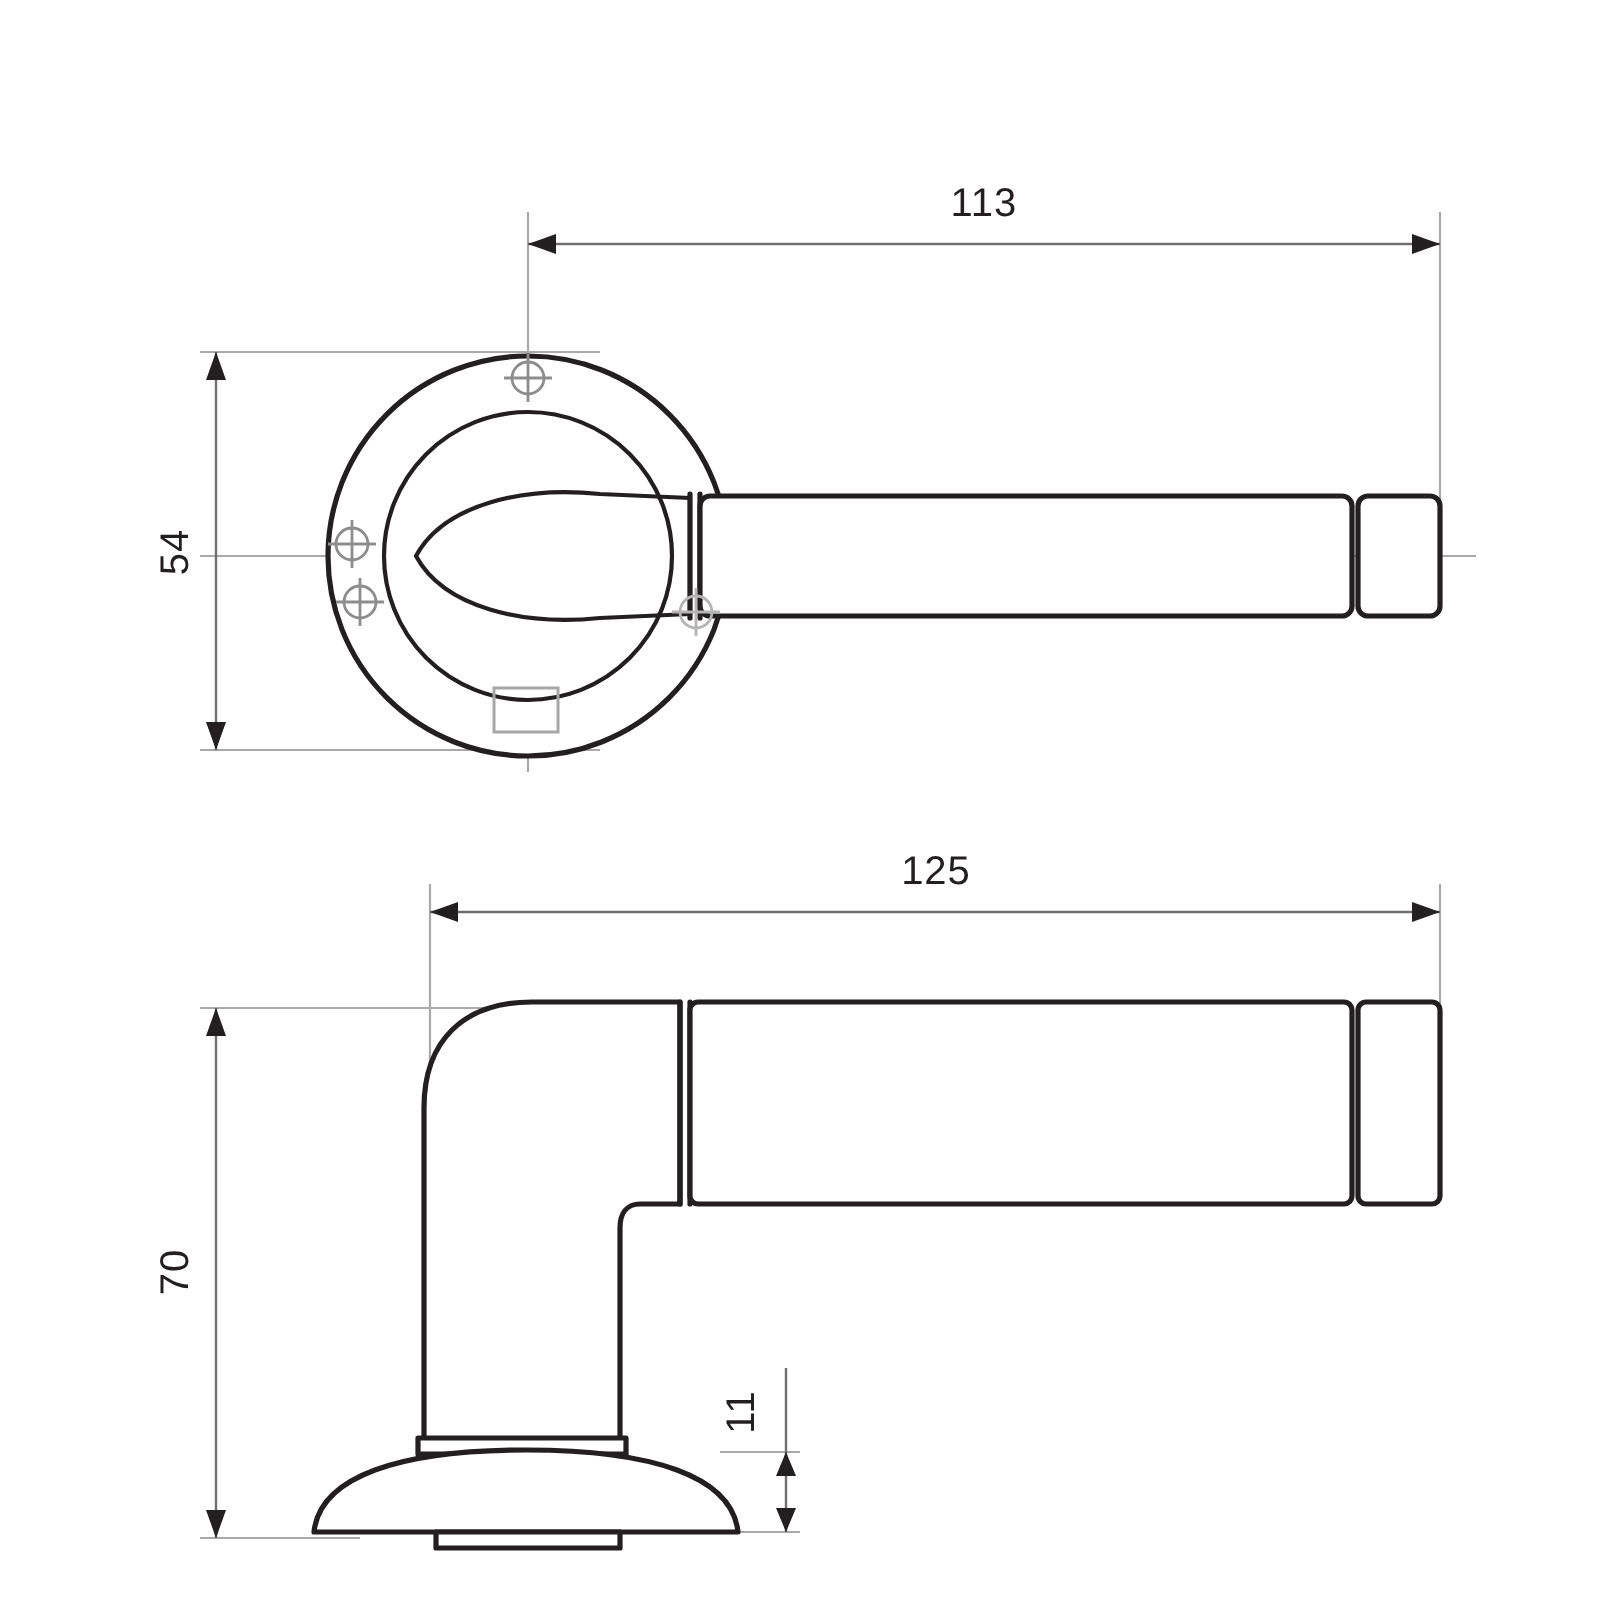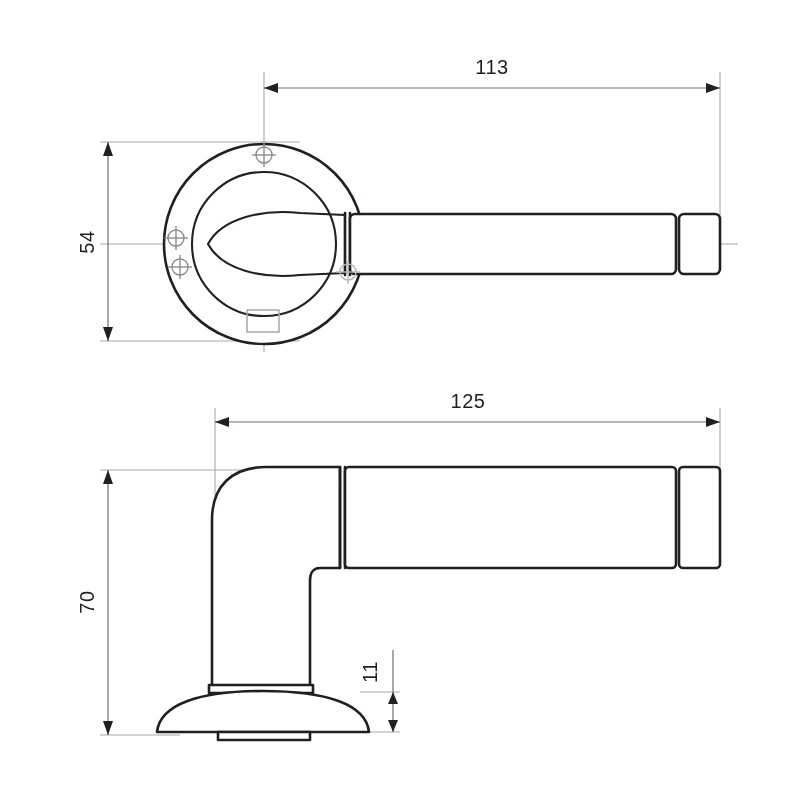--- a/index.html
+++ b/index.html
@@ -10,20 +10,21 @@
   }
   body {
     font-family: "Liberation Sans", sans-serif;
   }
   #drawing-root {
     position: relative;
     width: 800px;
     height: 764px;
     background: #ffffff;
     overflow: hidden;
+    margin-top: 34px;
   }
   svg.drawing-canvas {
     display: block;
     width: 800px;
     height: 800px;
   }
   .part-outline {
     fill: #ffffff;
     stroke: #231f20;
     stroke-width: 2.6;

